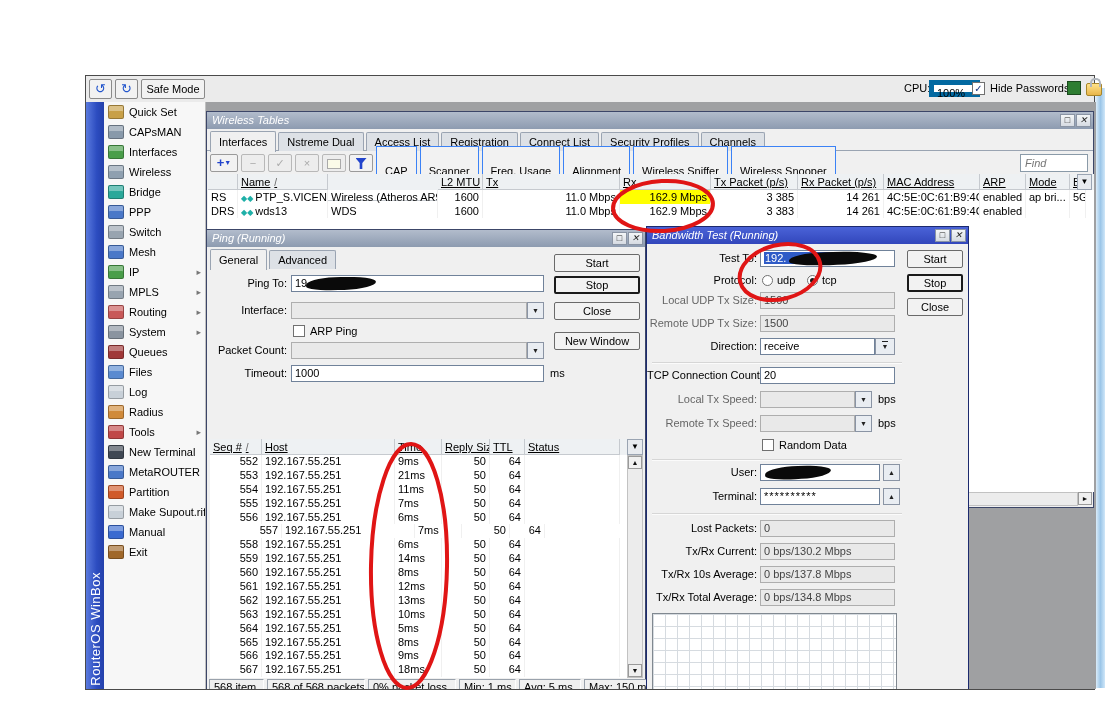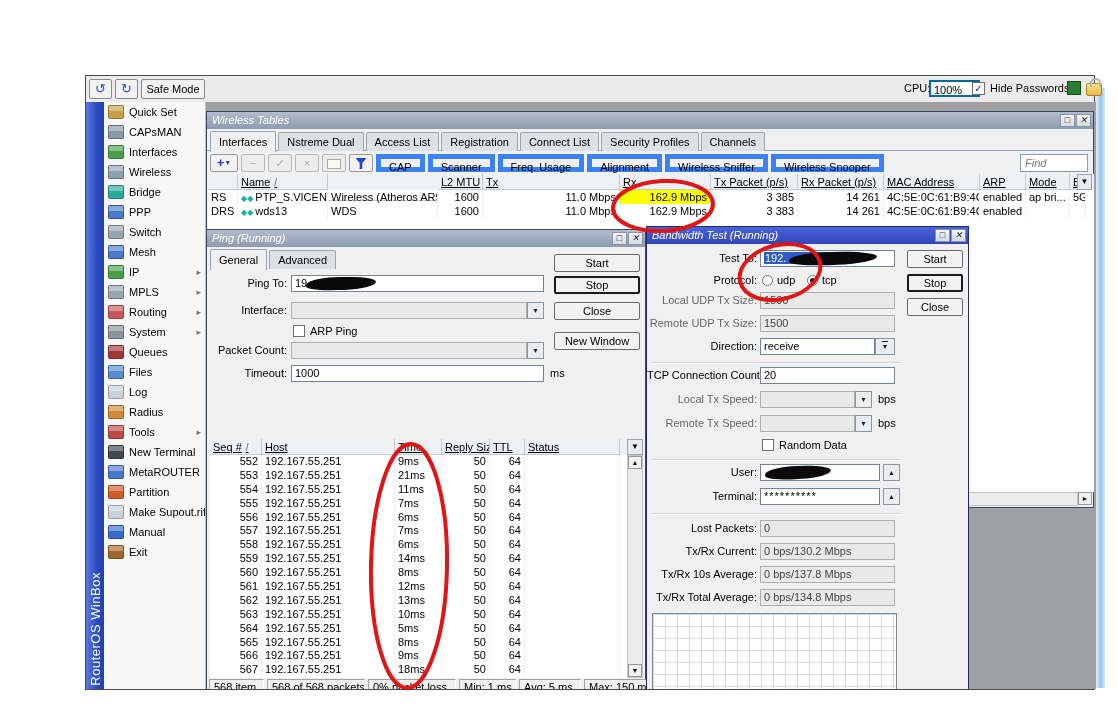--- a/index.html
+++ b/index.html
@@ -8,21 +8,21 @@
   
   .app{position:absolute;left:85px;top:75px;width:1010px;height:615px;background:#ebebeb;border:1px solid #4a4a4a;box-sizing:border-box;}
   .desktop-strip{position:absolute;left:1095px;top:88px;width:10px;height:600px;background:linear-gradient(90deg,#e8f4fd,#9cc6e8 55%,#cfe7f9);}
   
   .topbar{position:absolute;left:0;top:0;width:100%;height:26px;background:#ebebeb;border-bottom:1px solid #b8b8b8;}
   .tb-btn{position:absolute;top:3px;height:20px;background:#f2f2f2;border:1px solid #8a8a8a;border-radius:2px;box-sizing:border-box;text-align:center;line-height:18px;}
   .undo{left:3px;width:23px;color:#2255cc;font-size:13px;}
   .redo{left:29px;width:23px;color:#2255cc;font-size:13px;}
   .safemode{left:55px;width:64px;font-size:11px;}
   .cpu-label{position:absolute;left:818px;top:6px;}
-  .cpu-field{position:absolute;left:843px;top:4px;width:51px;height:17px;background:#fff;border:2px solid #0369a1;box-sizing:border-box;text-align:left;padding:1px 3px;line-height:14px;}
+  .cpu-field{position:absolute;left:843px;top:4px;width:51px;height:17px;background:#fff;border:5px solid #0369a1;box-sizing:border-box;text-align:left;padding:1px 3px;line-height:14px;}
   .hp-check{position:absolute;left:886px;top:6px;width:13px;height:13px;background:#fff;border:1px solid #707070;box-sizing:border-box;text-align:center;line-height:11px;font-size:10px;color:#16307e;}
   .hp-label{position:absolute;left:904px;top:6px;}
   .conn-ind{position:absolute;left:981px;top:5px;width:14px;height:14px;background:#2e7d32;border:1px solid #1b4a1e;box-sizing:border-box;}
   .lock-icon{position:absolute;left:1000px;top:7px;width:14px;height:11px;background:linear-gradient(#ffe28a,#e8b64c);border:1px solid #a8862a;border-radius:2px;}
   .lock-icon::before{content:"";position:absolute;left:2.5px;top:-6px;width:7px;height:7px;border:2px solid #b0b6be;border-bottom:none;border-radius:5px 5px 0 0;}
   
   .mainrow{position:absolute;left:0;top:26px;width:100%;height:587px;}
   .bluestrip{position:absolute;left:0;top:0;width:18px;height:100%;background:linear-gradient(90deg,#5a7ade,#2c4cc0 60%,#2440aa);}
   .v-label{position:absolute;bottom:3px;left:2px;writing-mode:vertical-rl;transform:rotate(180deg);color:#fff;font-size:13px;letter-spacing:.5px;white-space:nowrap;}
   .sidebar{position:absolute;left:18px;top:0;width:102px;height:100%;background:#f7f7f7;border-right:1px solid #c0c0c0;box-sizing:border-box;overflow:hidden;}
@@ -43,21 +43,21 @@
   .tab{display:inline-block;height:18px;line-height:18px;margin-top:3px;padding:0 8px;background:#dde1e6;border:1px solid #9aa4b2;border-bottom:none;border-radius:2px 2px 0 0;margin-right:2px;position:relative;}
   .tab.active{background:#f0f0f0;height:20px;margin-top:1px;line-height:21px;z-index:2;}
   
   .wtoolbar{position:relative;height:24px;display:flex;align-items:center;padding-left:3px;gap:3px;}
   .icbtn{width:24px;height:18px;background:#f2f2f2;border:1px solid #9a9a9a;border-radius:2px;box-sizing:border-box;text-align:center;line-height:16px;font-weight:bold;}
   .icbtn.disabled{color:#aaa;border-color:#b8b8b8;background:#ededed;font-weight:normal;}
   .icbtn.add{color:#2244cc;font-size:13px;width:28px;}
   .icbtn.add .dd{font-size:7px;color:#2244cc;vertical-align:2px;}
   .funnel-shape{display:inline-block;width:11px;height:11px;background:#2244cc;clip-path:polygon(0 0,100% 0,62% 45%,62% 100%,38% 100%,38% 45%);margin-top:3px;}
   .card-shape{display:inline-block;width:12px;height:8px;border:1px solid #aaa;background:#fafae8;margin-top:4px;}
-  .pushbtn{height:18px;background:#f2f2f2;border:5px solid #3b82f6;border-radius:0;box-sizing:border-box;padding:0 8px;line-height:16px;white-space:nowrap;}
+  .pushbtn{height:18px;background:#f2f2f2;border:1px solid #3b82f6;border-radius:0;box-sizing:border-box;padding:16px 8px;line-height:16px;white-space:nowrap;}
   .find-box{position:absolute;right:5px;top:3px;width:68px;height:18px;border:1px solid #8a9aa8;background:#fff;box-sizing:border-box;font-style:italic;color:#999;font-family:"Liberation Sans",sans-serif;font-size:11px;padding:0 4px;}
   
   .grid-table{position:absolute;background:#fff;overflow:hidden;}
   .g-row{display:flex;height:14px;line-height:14px;}
   .g-head{height:16px;line-height:16px;background:#eef1f3;text-decoration:underline;}
   .g-cell{box-sizing:border-box;padding:0 3px;overflow:hidden;white-space:nowrap;border-right:1px solid #f0f0f0;}
   .g-head .g-cell{border-right:1px solid #c6cacf;border-bottom:1px solid #c6cacf;background:#eef1f3;}
   .num{text-align:right;}
   .hl-yellow{background:#ffff00;}
   .sort-slash{color:#666;margin-left:4px;font-size:10px;}
@@ -370,21 +370,21 @@
                 <span class="g-cell" style="width: 95px; flex: 0 0 auto;"></span>
               </div>
               <div class="g-row" style="height: 13.9px; line-height: 13.9px;">
                 <span class="g-cell num" style="width: 52px; flex: 0 0 auto;">556</span>
                 <span class="g-cell" style="width: 133px; flex: 0 0 auto;">192.167.55.251</span>
                 <span class="g-cell" style="width: 47px; flex: 0 0 auto;">6ms</span>
                 <span class="g-cell num" style="width: 48px; flex: 0 0 auto;">50</span>
                 <span class="g-cell num" style="width: 35px; flex: 0 0 auto;">64</span>
                 <span class="g-cell" style="width: 95px; flex: 0 0 auto;"></span>
               </div>
-              <div class="g-row" style="height: 13.9px; line-height: 13.9px;">
+              <div class="g-row" style="height: 13.9px; line-height: 13.9px; margin-left: 20px;">
                 <span class="g-cell num" style="width: 52px; flex: 0 0 auto;">557</span>
                 <span class="g-cell" style="width: 133px; flex: 0 0 auto;">192.167.55.251</span>
                 <span class="g-cell" style="width: 47px; flex: 0 0 auto;">7ms</span>
                 <span class="g-cell num" style="width: 48px; flex: 0 0 auto;">50</span>
                 <span class="g-cell num" style="width: 35px; flex: 0 0 auto;">64</span>
                 <span class="g-cell" style="width: 95px; flex: 0 0 auto;"></span>
               </div>
               <div class="g-row" style="height: 13.9px; line-height: 13.9px;">
                 <span class="g-cell num" style="width: 52px; flex: 0 0 auto;">558</span>
                 <span class="g-cell" style="width: 133px; flex: 0 0 auto;">192.167.55.251</span>

